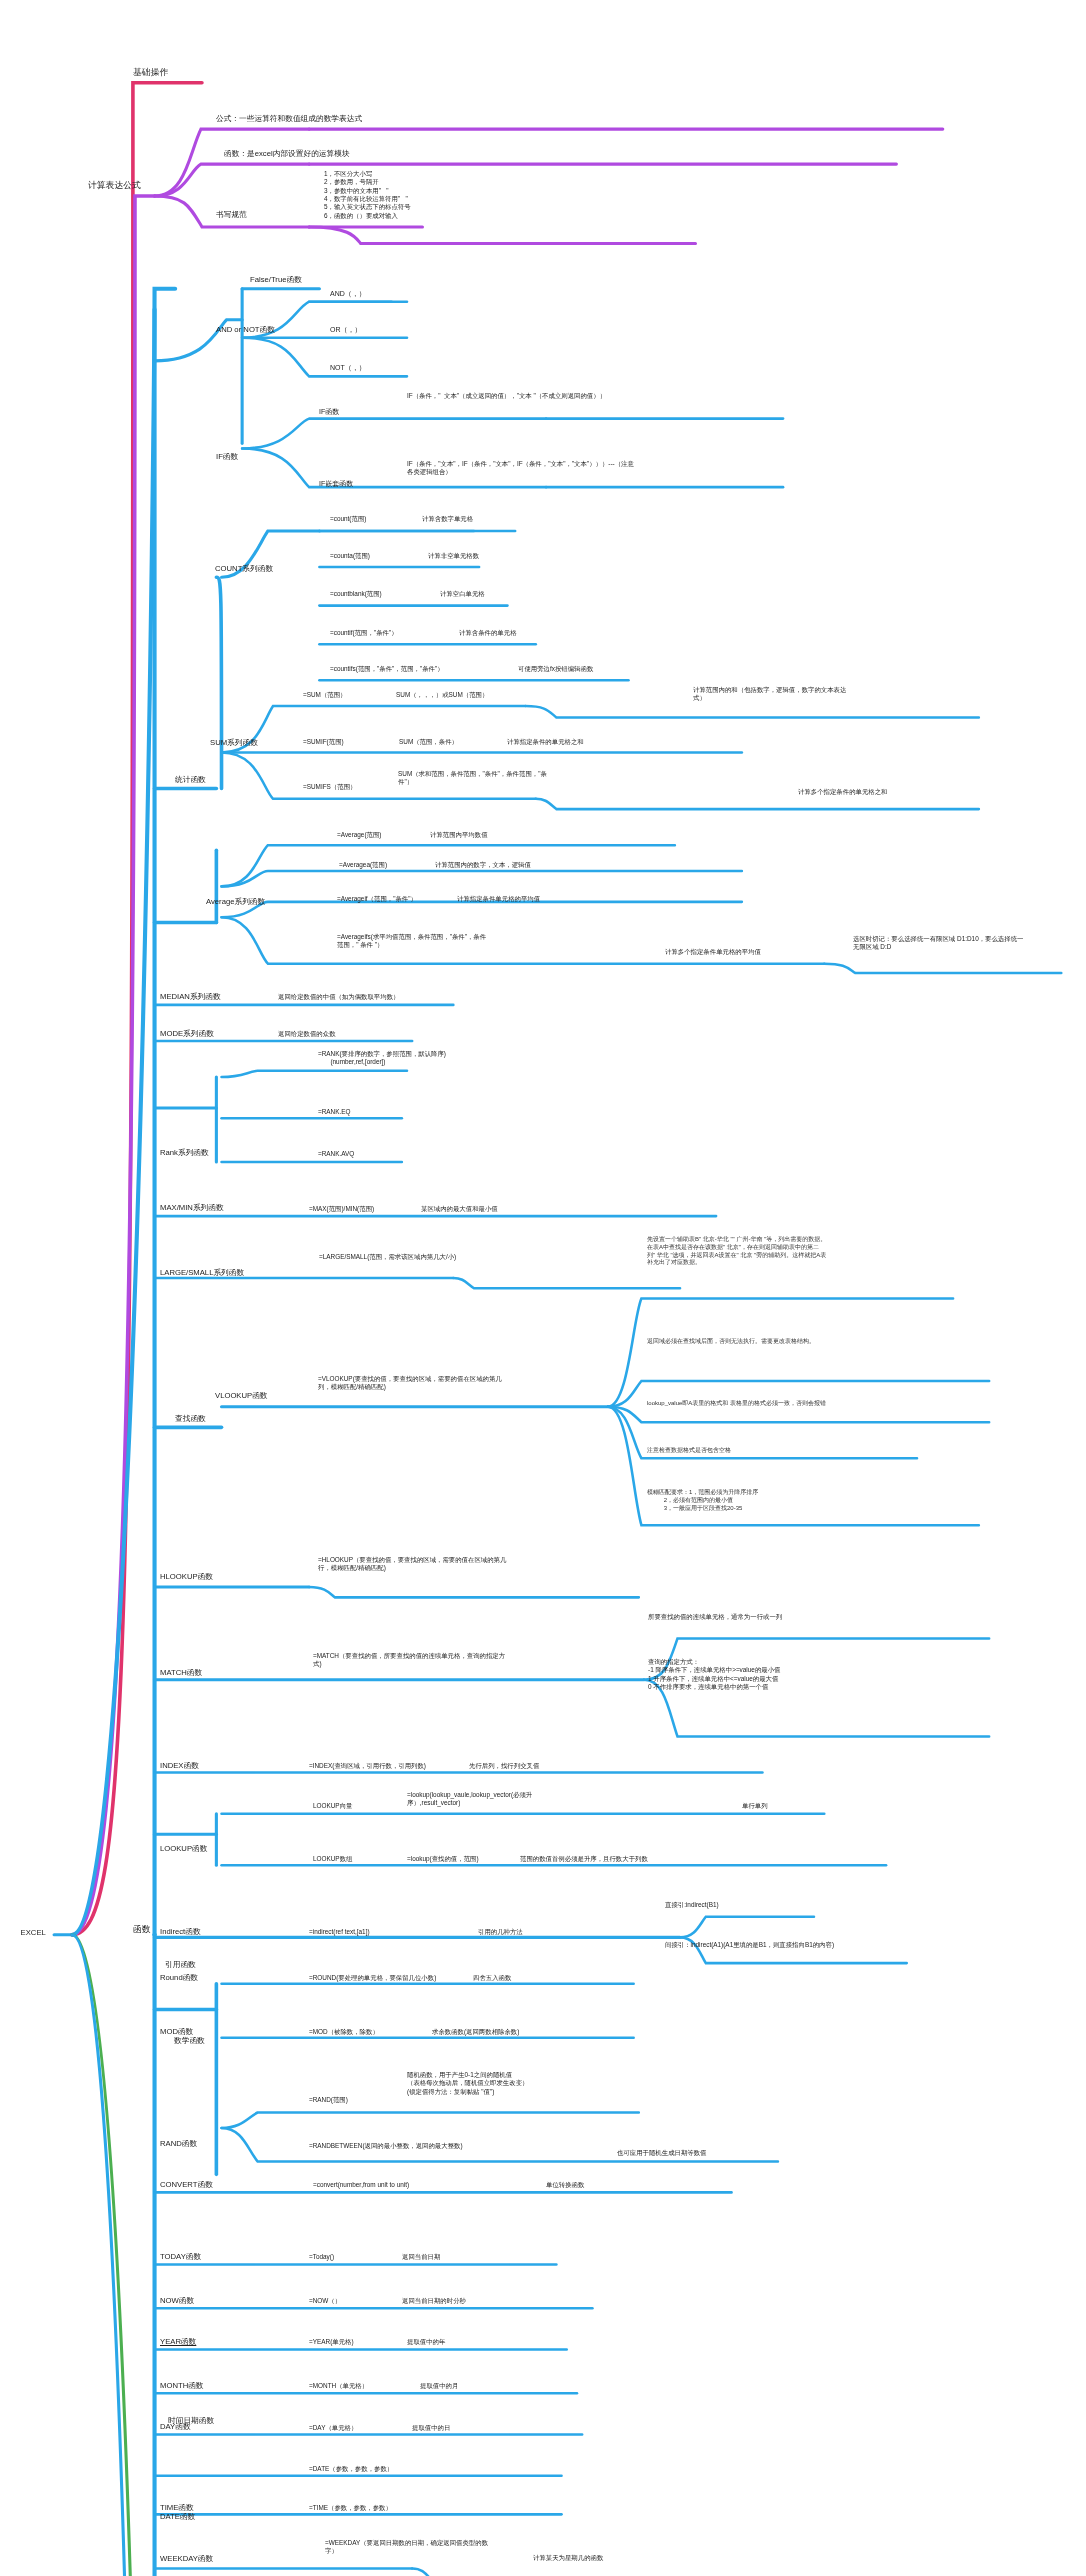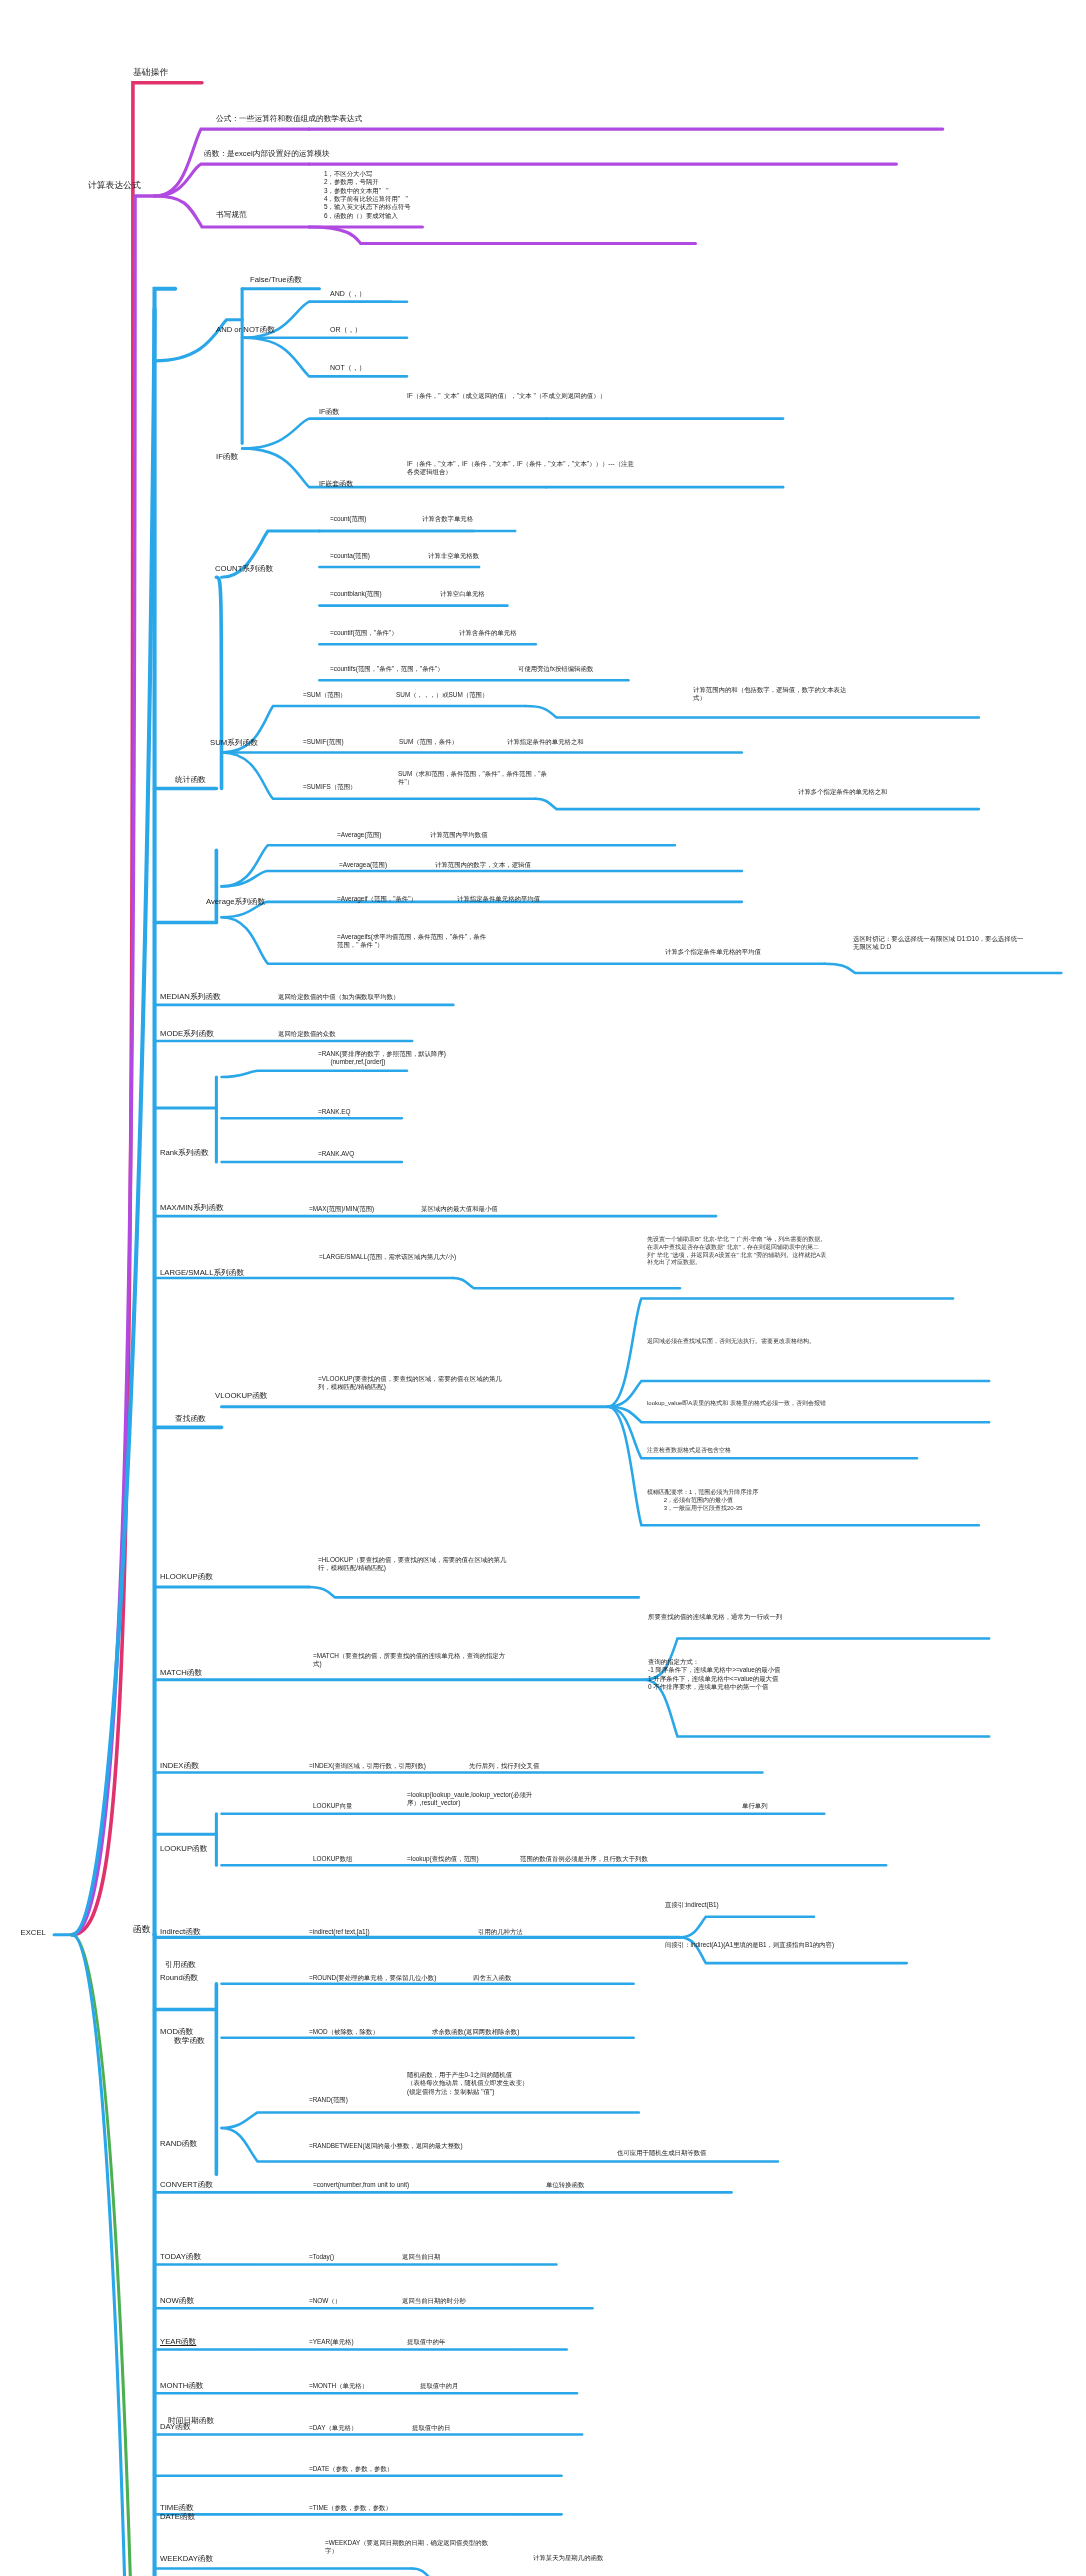--- a/index.html
+++ b/index.html
@@ -178,21 +178,21 @@
   </g>
 </svg>
 
 <div class="node root" style="left:20.6px;top:1928px;">EXCEL</div>
 
 <div class="node l1" style="left:133px;top:67px;">基础操作</div>
 <div class="node l1" style="left:88px;top:180px;">计算表达公式</div>
 <div class="node l1" style="left:133px;top:1924px;">函数</div>
 
 <div class="node l2" style="left:216px;top:114px;">公式：一些运算符和数值组成的数学表达式</div>
-<div class="node l2" style="left:204px;top:149px;">函数：是excel内部设置好的运算模块</div>
+<div class="node l2" style="left:224px;top:149px;">函数：是excel内部设置好的运算模块</div>
 <div class="node l2" style="left:216px;top:210px;">书写规范</div>
 <div class="node l4" style="left:324px;top:170px;">1，不区分大小写
 2，参数用，号隔开
 3，参数中的文本用"   "
 4，数字前有比较运算符用"   "
 5，输入英文状态下的标点符号
 6，函数的（）要成对输入</div>
 
 <div class="node l2" style="left:250px;top:275px;">False/True函数</div>
 <div class="node l2" style="left:216px;top:325px;">AND or NOT函数</div>

